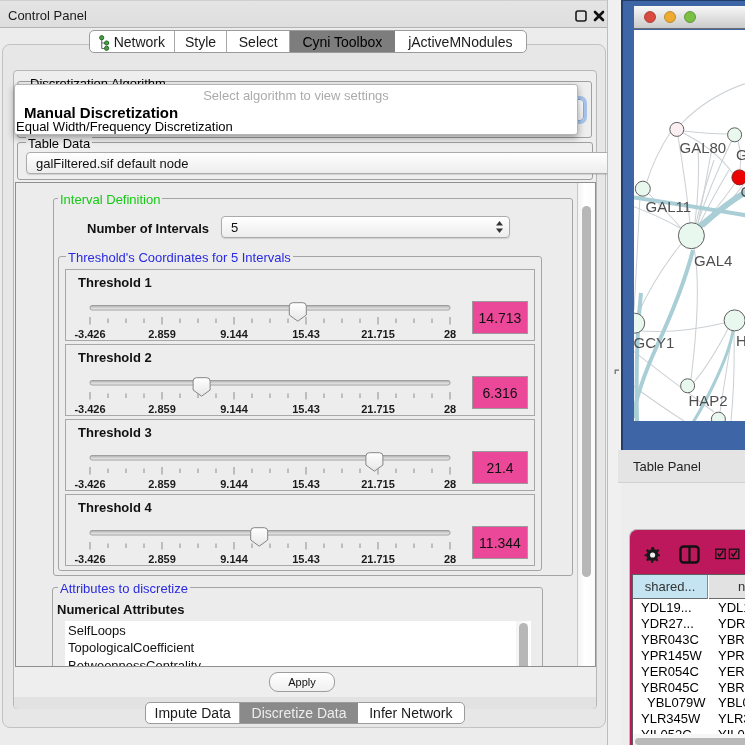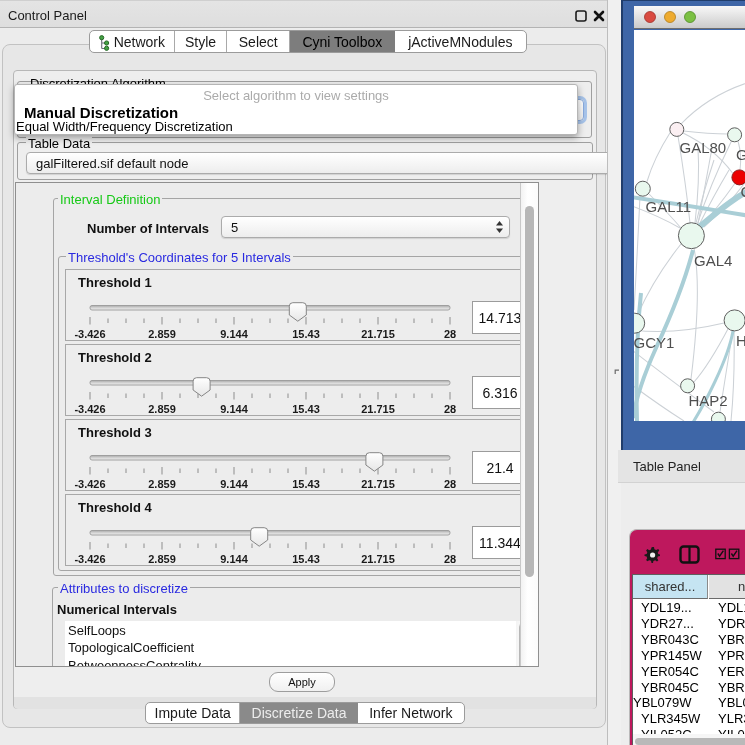--- a/index.html
+++ b/index.html
@@ -39,33 +39,33 @@
 .combo svg { position:absolute; right:5px; top:50%; transform:translateY(-50%); }
 
 #popup { left:14px; top:84px; width:564px; height:51px; background:#ffffff;
   border:1px solid #b5b5b5; border-radius:3px;
   box-shadow:0 3px 7px rgba(0,0,0,0.35); z-index:30; }
 #popup .hint { position:absolute; left:0; right:0; top:3px; text-align:center;
   color:#ababab; font-size:13px; }
 #popup .it1 { position:absolute; left:1px; top:19px; font-size:15px; font-weight:bold; color:#000;margin-left:8px; }
 #popup .it2 { position:absolute; left:1px; top:34px; font-size:13px; color:#000; }
 
-#scrollwrap { left:15px; top:182px; width:524px; height:485px;
+#scrollwrap { left:15px; top:182px; width:581px; height:485px;
   background:#ececec; border:1px solid #8f8f8f; overflow:hidden;text-decoration:underline; }
 #vsbar { position:absolute; right:0; top:0; width:18px; height:483px;
   background:linear-gradient(90deg,#f2f2f2,#ffffff 40%,#fbfbfb);
   border-left:1px solid #c8c8c8; }
 #vsbar .thumb { position:absolute; left:4px; top:23px; width:9px; height:371px;
   background:#b7b7b7; border-radius:5px; }
 
 .tbox { position:absolute; left:49px; width:470px; height:72px;
   border:1px solid #a8a8a8; background:#ededed; }
 .tbox .tt { position:absolute; left:12px; top:5px; font-size:13px; font-weight:bold; color:#111; }
 .valbox { position:absolute; left:406px; top:31px; width:56px; height:33px;
-  background:#ffffff; border:1px solid #9b9b9b; font-size:14px; color:#111;
+  background:#ec4899; border:1px solid #9b9b9b; font-size:14px; color:#111;
   display:flex; align-items:center; justify-content:center; }
 
 #attrlist { left:49px; top:438px; width:451px; height:47px; background:#ffffff;
   font-size:13px; color:#111; overflow:hidden; }
 #attrlist div { padding:2px 0 1.5px 3px; height:17.3px; }
 #alsb { left:500px; top:438px; width:15px; height:47px;
   background:linear-gradient(90deg,#f4f4f4,#ffffff); }
 #alsb .thumb { position:absolute; left:3px; top:2px; width:9px; height:60px;
   background:#b7b7b7; border-radius:5px; }
 
@@ -242,21 +242,21 @@
       <svg class="abs" style="left:0;top:28px" width="470" height="44" viewBox="0 0 470 44">
         <rect x="24" y="7.5" width="360" height="4.5" rx="2" fill="url(#tg)" stroke="#9a9a9a" stroke-width="0.9"></rect>
         <use href="#ticksg"></use>
         <path d="M 184.7 17 L 184.7 8.2 Q 184.7 4.7 188.2 4.7 L 198.2 4.7 Q 201.7 4.7 201.7 8.2 L 201.7 17 L 193.2 23.2 Z" fill="url(#hg)" stroke="#858585" stroke-width="1"></path>
       </svg>
       <div class="valbox">11.344</div>
     </div>
 
     <div class="gbox" style="left:36px;top:404px;width:491px;height:95px;border-color:#a5a5a5;"></div>
     <div class="glabel" style="left:42px;top:398px;background:#ececec;color:#2a2ae0;">Attributes to discretize</div>
-    <div class="abs" style="left:41px;top:419px;font-size:13px;font-weight:bold;color:#111;">Numerical Intervals</div>
+    <div class="abs" style="left:41px;top:419px;font-size:13px;font-weight:bold;color:#111;">Numerical Attributes</div>
     <div class="abs" id="attrlist">
       <div>SelfLoops</div>
       <div>TopologicalCoefficient</div>
       <div>BetweennessCentrality</div>
     </div>
     <div class="abs" id="alsb">
         <div class="thumb"></div>
       </div>
     <div id="vsbar">
         <div class="thumb"></div>
@@ -368,21 +368,21 @@
       <div style="position:absolute;left:76px;top:0;width:38px;height:24px;background:#e2e2e2;border-bottom:1px solid #6b6b6b;font-size:13px;color:#333;">
           <span style="position:absolute;left:29px;top:4px;">n</span>
         </div>
       <div style="position:absolute;left:0;top:25px;width:114px;font-size:13px;color:#000;line-height:15.9px;">
         <div><span style="padding-left:8px">YDL19...</span><span style="position:absolute;left:85px">YDL1</span></div>
         <div><span style="padding-left:8px">YDR27...</span><span style="position:absolute;left:85px">YDR2</span></div>
         <div><span style="padding-left:8px">YBR043C</span><span style="position:absolute;left:85px">YBR0</span></div>
         <div><span style="padding-left:8px">YPR145W</span><span style="position:absolute;left:85px">YPR1</span></div>
         <div><span style="padding-left:8px">YER054C</span><span style="position:absolute;left:85px">YER0</span></div>
         <div><span style="padding-left:8px">YBR045C</span><span style="position:absolute;left:85px">YBR0</span></div>
-        <div><span style="padding-left:0">YBL079W</span><span style="position:absolute;left:85px">YBL0</span></div>
+        <div><span style="padding-left:14px">YBL079W</span><span style="position:absolute;left:85px">YBL0</span></div>
         <div><span style="padding-left:8px">YLR345W</span><span style="position:absolute;left:85px">YLR3</span></div>
         <div><span style="padding-left:8px">YIL052C</span><span style="position:absolute;left:85px">YIL0</span></div>
       </div>
       <div style="position:absolute;left:0;top:159px;width:114px;height:15px;background:#f6f6f6;">
         <div style="position:absolute;left:2px;top:3.5px;width:112px;height:7px;background:#b9b9b9;border-radius:4px 0 0 4px;"></div>
       </div>
     </div>
     <div style="position:absolute;left:0;top:218px;width:116px;height:16px;background:#eaeaea;border-top:1px solid #5e5e5e;"></div>
   </div>
 

